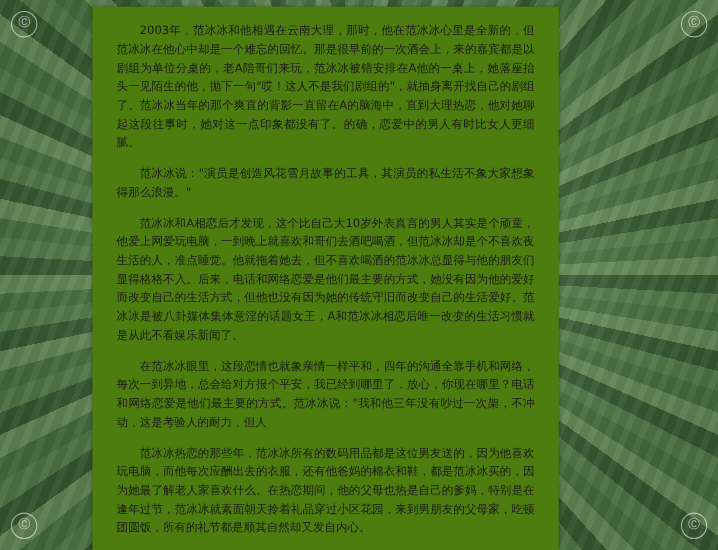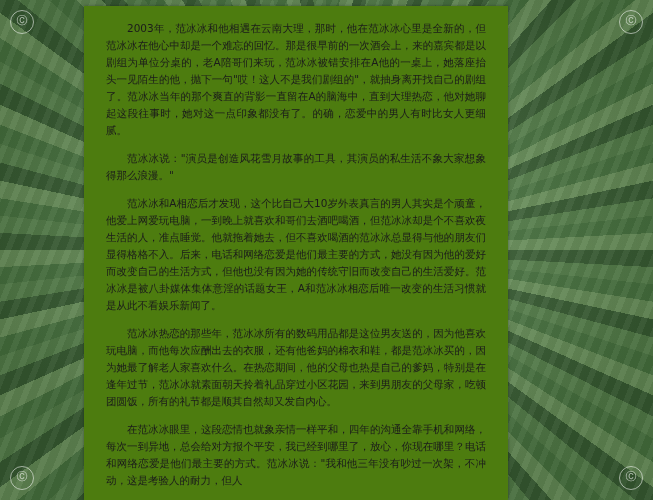--- a/index.html
+++ b/index.html
@@ -101,17 +101,17 @@
   <div class="wm wm-tl">Ⓒ</div>
   <div class="wm wm-tr">Ⓒ</div>
   <div class="wm wm-bl">Ⓒ</div>
   <div class="wm wm-br">Ⓒ</div>
 
   <div class="sheet">
     <div class="doc-body">
       <p class="para">2003年，范冰冰和他相遇在云南大理，那时，他在范冰冰心里是全新的，但范冰冰在他心中却是一个难忘的回忆。那是很早前的一次酒会上，来的嘉宾都是以剧组为单位分桌的，老A陪哥们来玩，范冰冰被错安排在A他的一桌上，她落座抬头一见陌生的他，抛下一句"哎！这人不是我们剧组的"，就抽身离开找自己的剧组了。范冰冰当年的那个爽直的背影一直留在A的脑海中，直到大理热恋，他对她聊起这段往事时，她对这一点印象都没有了。的确，恋爱中的男人有时比女人更细腻。</p>
       <p class="para">范冰冰说："演员是创造风花雪月故事的工具，其演员的私生活不象大家想象得那么浪漫。"</p>
       <p class="para">范冰冰和A相恋后才发现，这个比自己大10岁外表真言的男人其实是个顽童，他爱上网爱玩电脑，一到晚上就喜欢和哥们去酒吧喝酒，但范冰冰却是个不喜欢夜生活的人，准点睡觉。他就拖着她去，但不喜欢喝酒的范冰冰总显得与他的朋友们显得格格不入。后来，电话和网络恋爱是他们最主要的方式，她没有因为他的爱好而改变自己的生活方式，但他也没有因为她的传统守旧而改变自己的生活爱好。范冰冰是被八卦媒体集体意淫的话题女王，A和范冰冰相恋后唯一改变的生活习惯就是从此不看娱乐新闻了。</p>
+      <p class="para">在范冰冰眼里，这段恋情也就象亲情一样平和，四年的沟通全靠手机和网络，每次一到异地，总会给对方报个平安，我已经到哪里了，放心，你现在哪里？电话和网络恋爱是他们最主要的方式。范冰冰说："我和他三年没有吵过一次架，不冲动，这是考验人的耐力，但人</p>
       <p class="para">范冰冰热恋的那些年，范冰冰所有的数码用品都是这位男友送的，因为他喜欢玩电脑，而他每次应酬出去的衣服，还有他爸妈的棉衣和鞋，都是范冰冰买的，因为她最了解老人家喜欢什么。在热恋期间，他的父母也热是自己的爹妈，特别是在逢年过节，范冰冰就素面朝天拎着礼品穿过小区花园，来到男朋友的父母家，吃顿团圆饭，所有的礼节都是顺其自然却又发自内心。</p>
-      <p class="para">在范冰冰眼里，这段恋情也就象亲情一样平和，四年的沟通全靠手机和网络，每次一到异地，总会给对方报个平安，我已经到哪里了，放心，你现在哪里？电话和网络恋爱是他们最主要的方式。范冰冰说："我和他三年没有吵过一次架，不冲动，这是考验人的耐力，但人</p>
     </div>
   </div>
 </div>
 
 </body></html>

